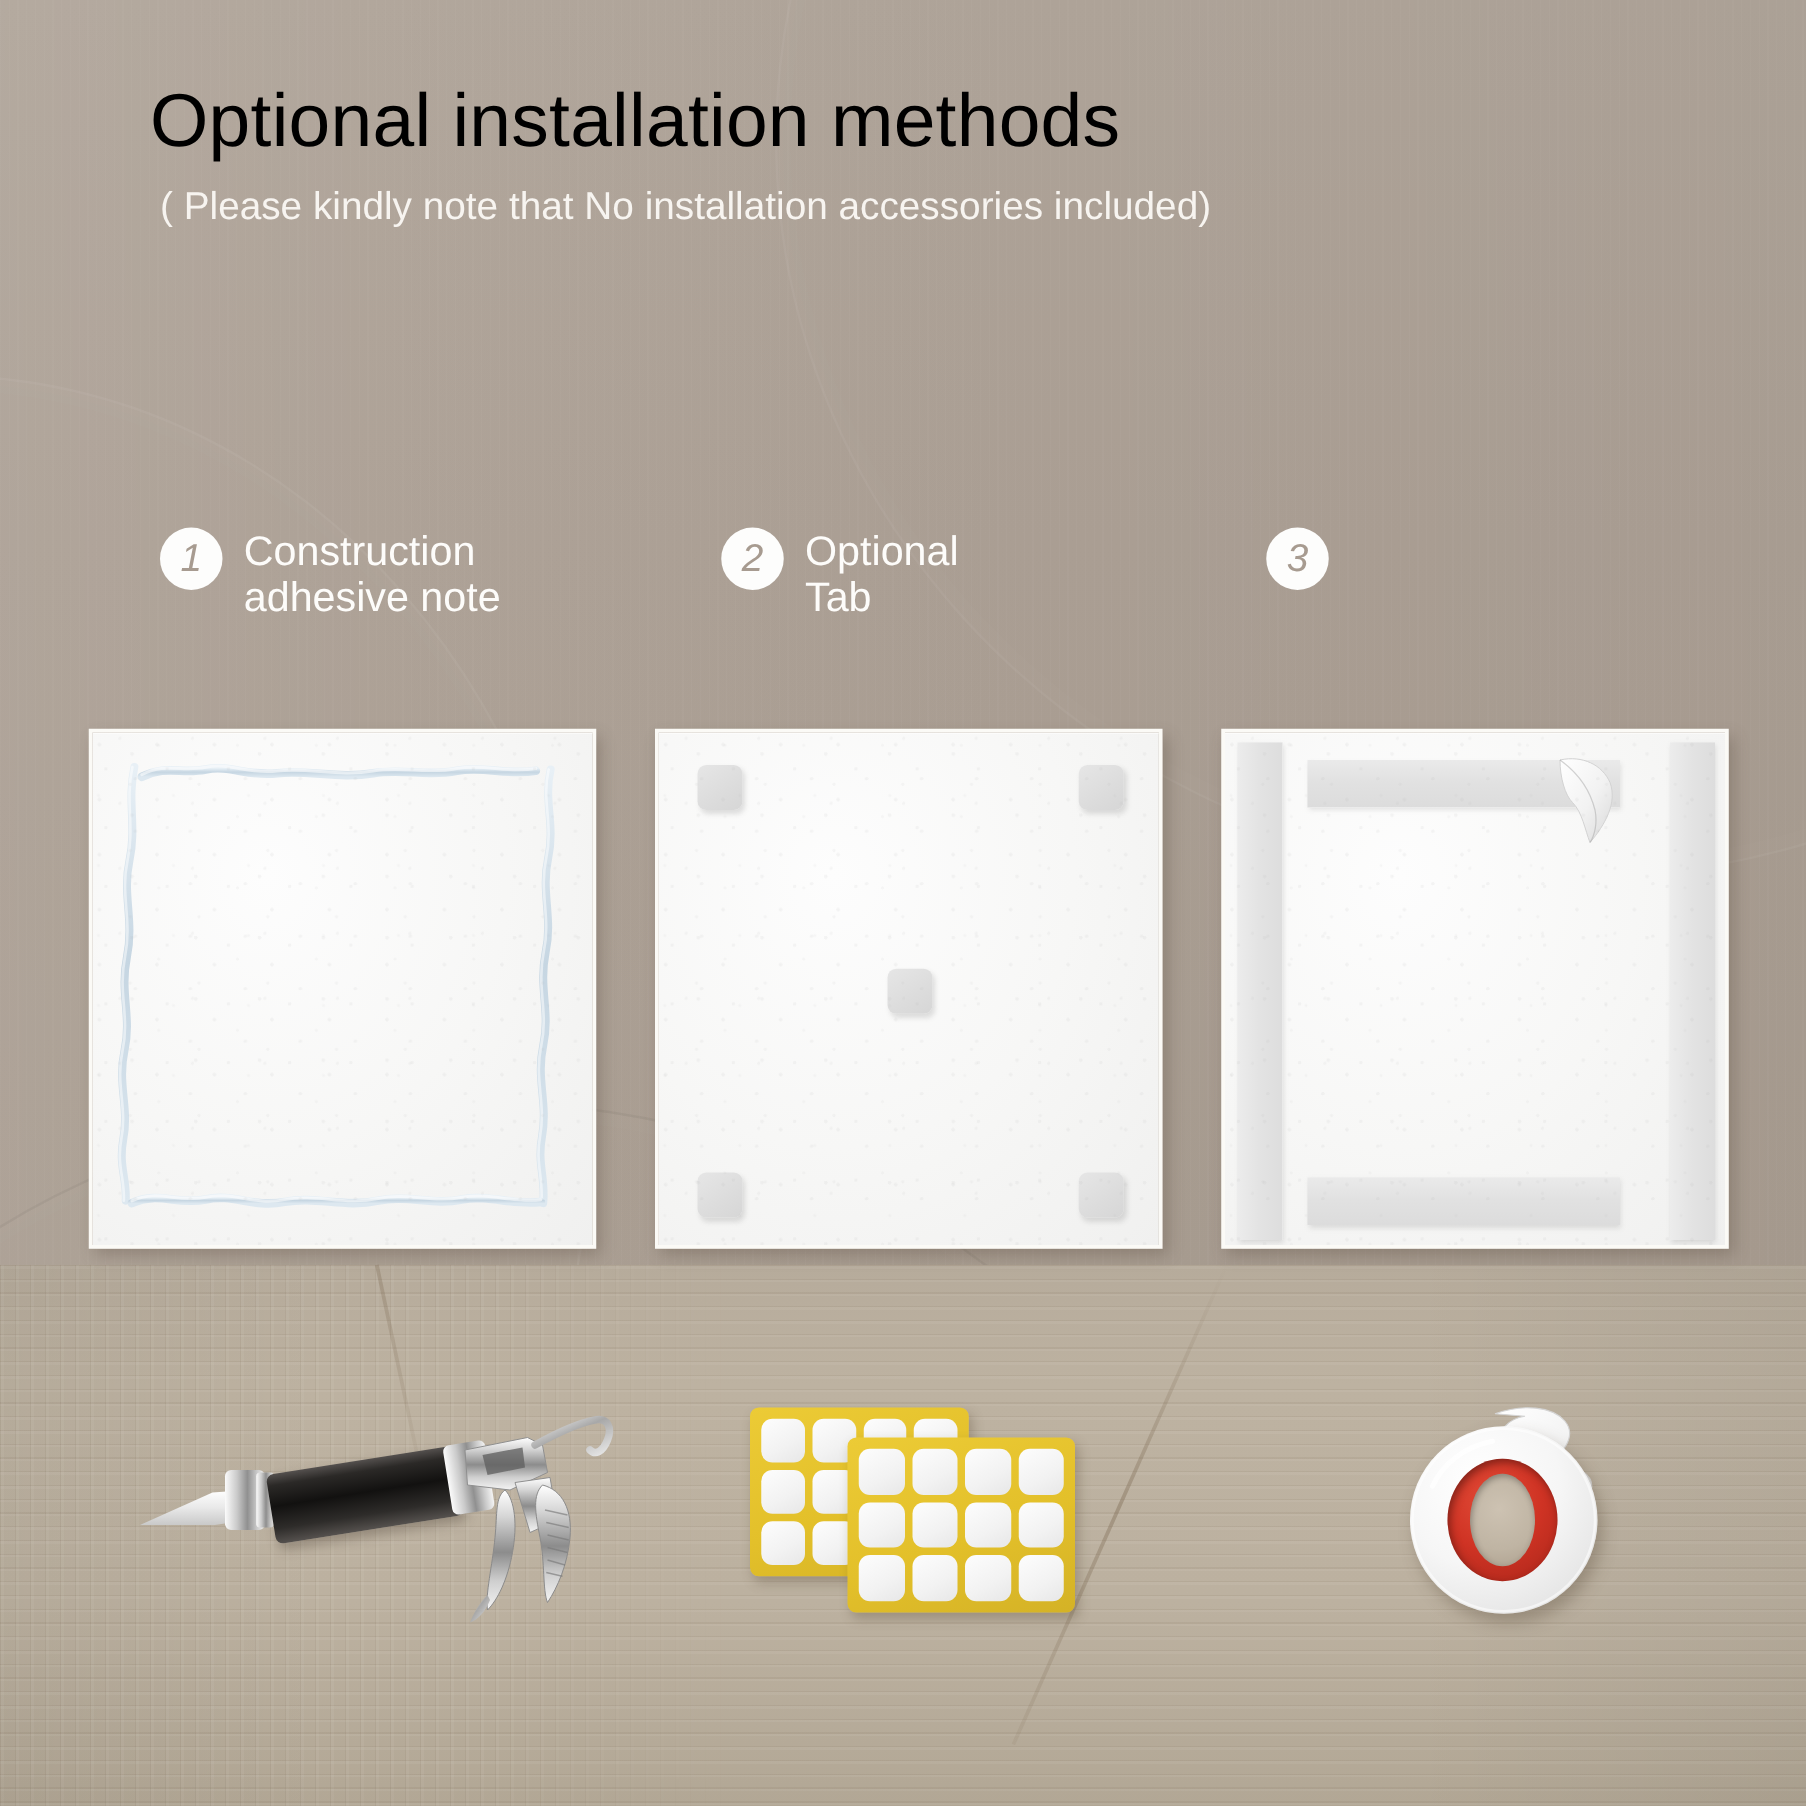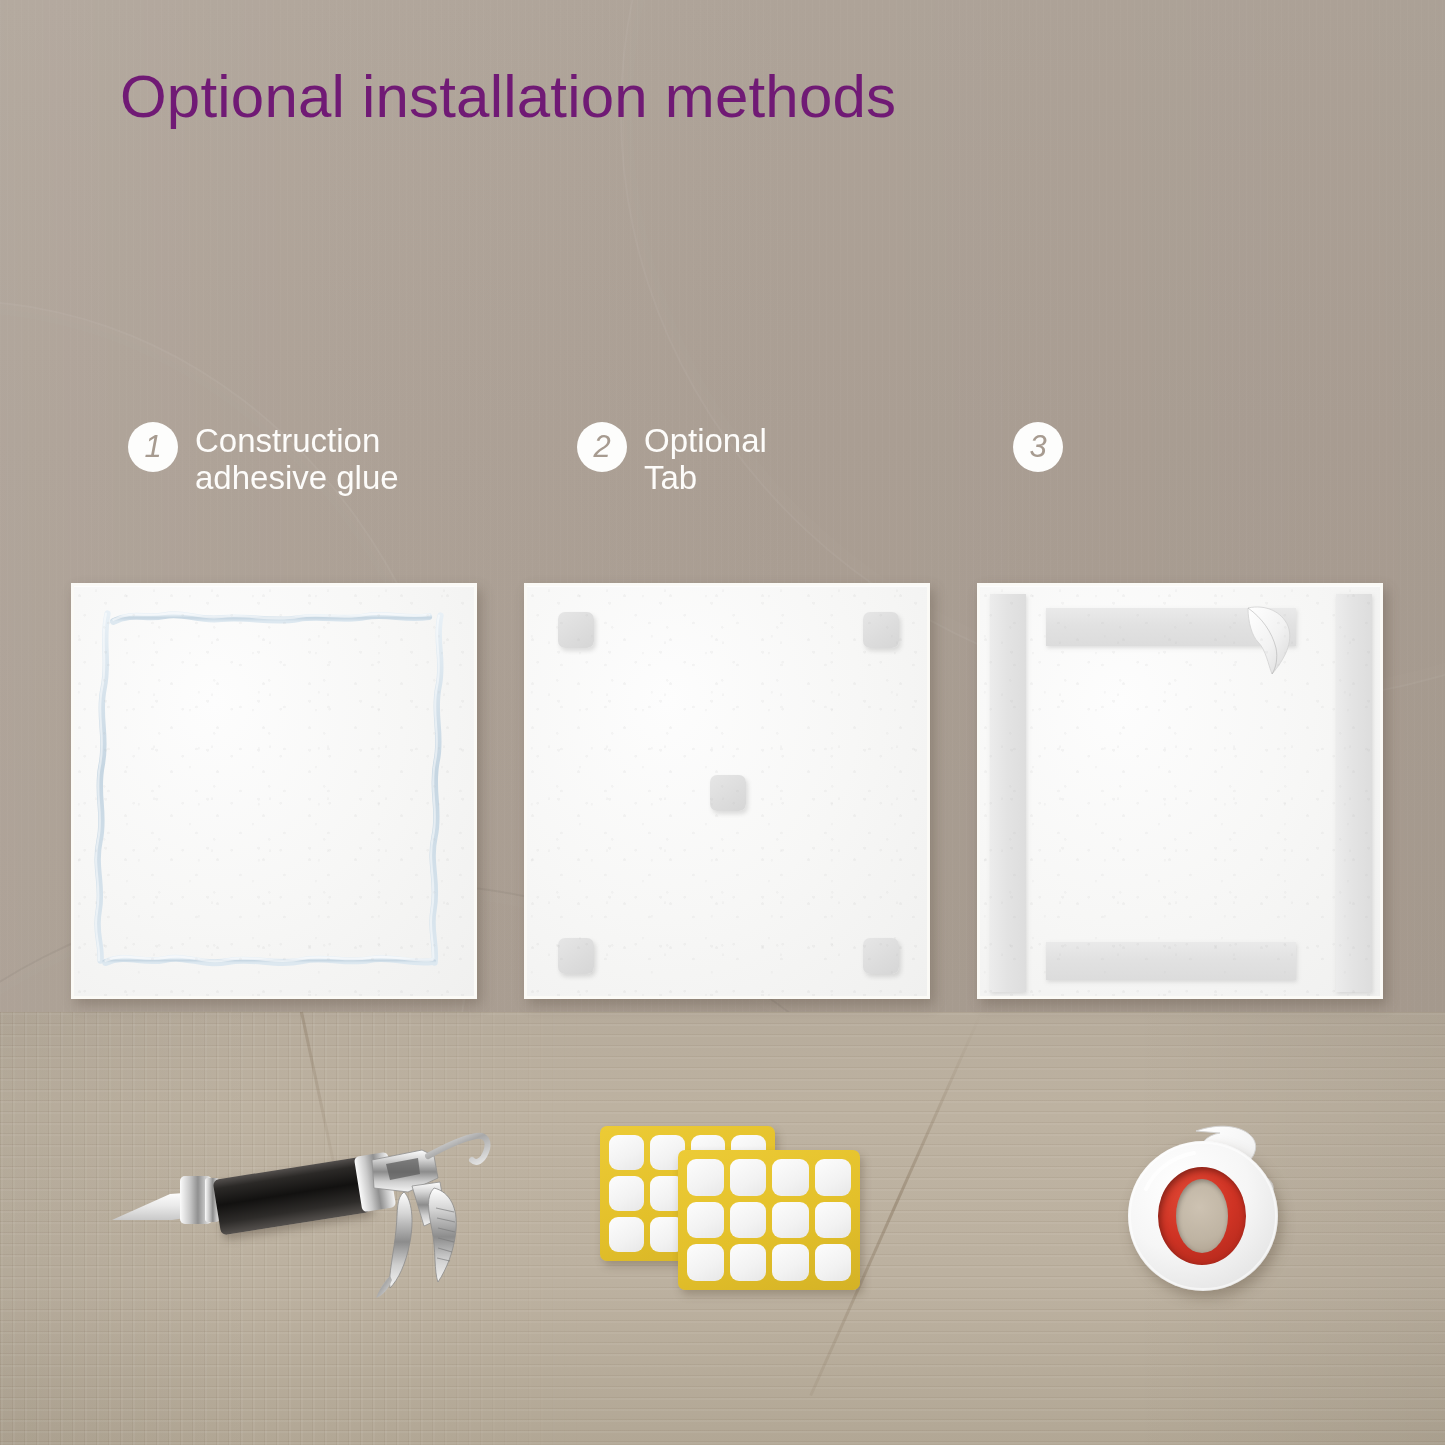--- a/index.html
+++ b/index.html
@@ -109,21 +109,21 @@
   .bg-lower-vign {
     position: absolute;
     left: 0; top: 1012px; width: 1445px; height: 433px;
     background: linear-gradient(90deg, rgba(0,0,0,0.045) 0%, rgba(0,0,0,0) 18%, rgba(0,0,0,0) 78%, rgba(0,0,0,0.05) 100%);
   }
 
   
   .title {
     position: absolute;
     left: 120px; top: 62px;
-    color: #701a75;
+    color: #000000;
     font-size: 60px;
     font-weight: 400;
     letter-spacing: 0.2px;
     white-space: nowrap;
   }
   .subtitle {
     position: absolute;
     left: 128px; top: 147px;
     color: #f7f4f0;
     font-size: 31px;
@@ -279,25 +279,26 @@
   <div class="bg-arc a3"></div>
 
   <div class="bg-lower"></div>
   <div class="bg-lower-hgrooves"></div>
   <div class="bg-lower-vgrooves"></div>
   <div class="bg-seam"></div>
   <div class="bg-seam s2"></div>
   <div class="bg-lower-vign"></div>
 
   <div class="title">Optional installation methods</div>
+  <div class="subtitle">( Please kindly note that No installation accessories included)</div>
 
   <div class="step" style="left:128px; top:422px;">
     <div class="step-badge">1</div>
     <div class="step-label">Construction
-adhesive glue</div>
+adhesive note</div>
   </div>
 
   <div class="step" style="left:577px; top:422px;">
     <div class="step-badge">2</div>
     <div class="step-label">Optional
 Tab</div>
   </div>
 
   <div class="step" style="left:1013px; top:422px;">
     <div class="step-badge">3</div>

